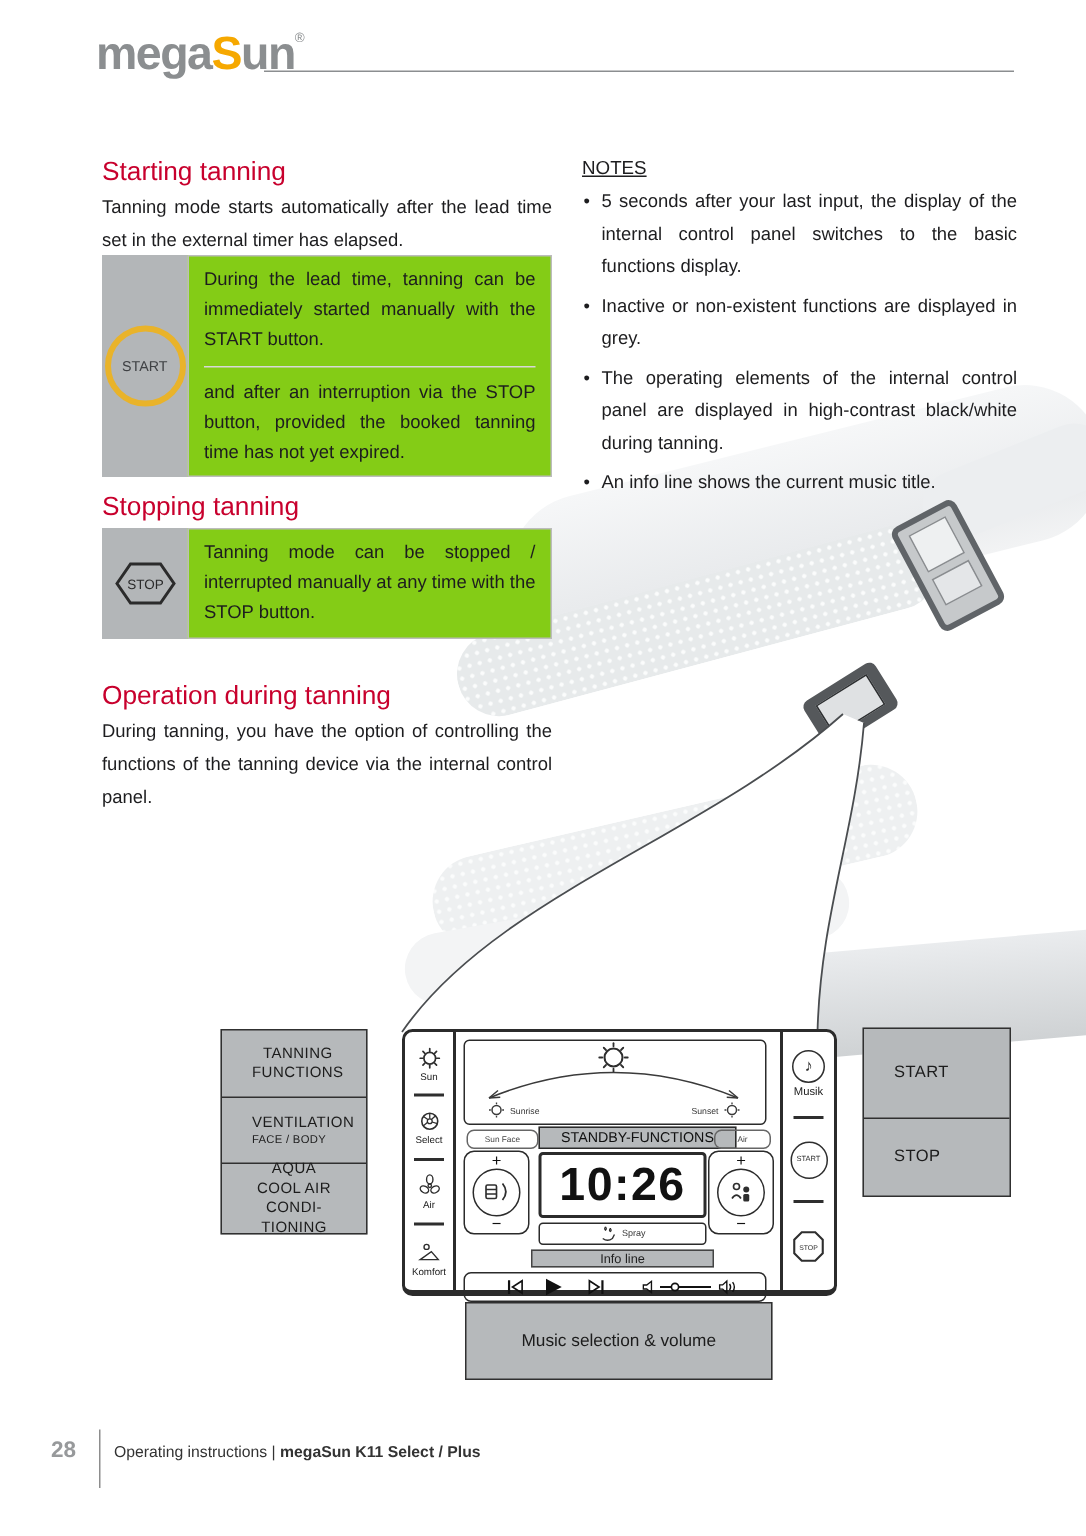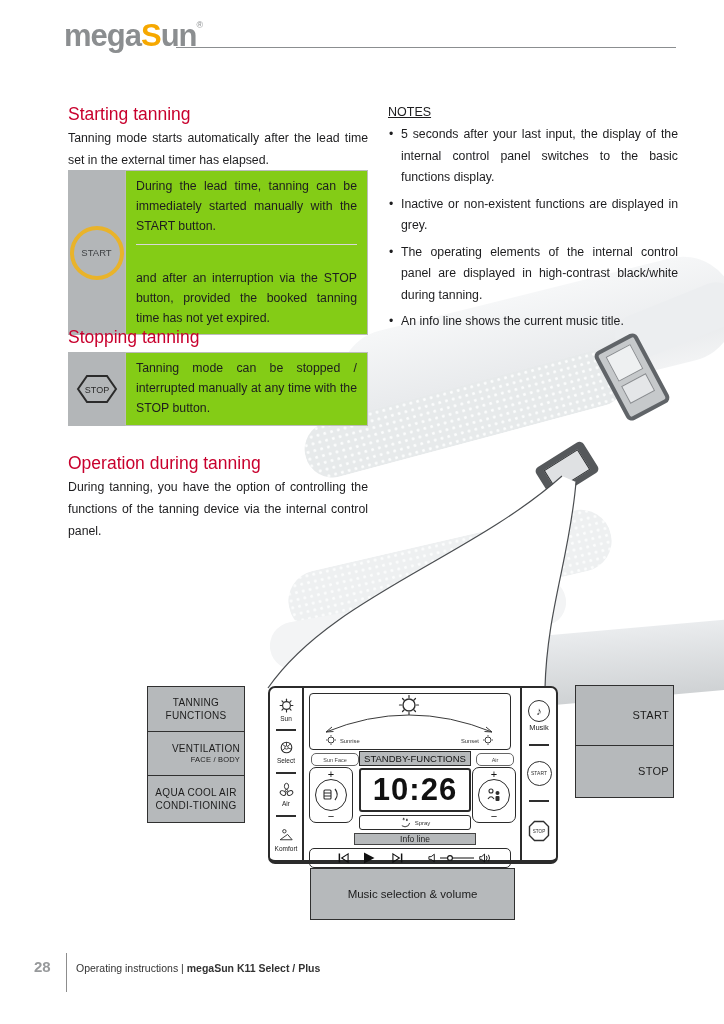--- a/index.html
+++ b/index.html
@@ -9,45 +9,45 @@
   .logo{position:absolute;left:64px;top:18px;font-size:31px;font-weight:bold;letter-spacing:-1px;color:#8b8e90;z-index:3;}
   .logo .s{color:#f6a800;}
   .logo .reg{font-size:9px;font-weight:normal;vertical-align:18px;letter-spacing:0;}
   .header-rule{position:absolute;left:176px;top:47px;width:500px;height:1px;background:#8b8e90;z-index:3;}
   
   .h-red{position:absolute;font-size:17.5px;font-weight:normal;color:#c8002d;z-index:3;}
   .body-p{position:absolute;font-size:12.3px;line-height:1.78;text-align:justify;z-index:3;}
   .icon-row{position:absolute;display:flex;z-index:3;}
   .icon-cell{width:57px;background:#b3b6b8;display:flex;align-items:center;justify-content:center;flex:none;}
   .txt-cell{flex:1;border:1px solid #bcbcbc;background:#84cc16;padding:6px 10px;font-size:12.3px;line-height:1.62;text-align:justify;}
-  .txt-cell .p2{border-top:1px solid #d8d8d8;margin-top:7px;padding-top:24px;}
+  .txt-cell .p2{border-top:1px solid #d8d8d8;margin-top:7px;padding-top:7px;}
   .start-ring{width:46px;height:46px;border:4px solid #e9b32a;border-radius:50%;display:flex;align-items:center;justify-content:center;font-size:9.5px;color:#3f4144;background:transparent;}
   .notes-title{position:absolute;left:388px;top:105px;font-size:12.5px;text-decoration:underline;z-index:3;}
   .notes-list{position:absolute;left:388px;top:124px;width:290px;margin:0;padding:0;list-style:none;z-index:3;}
   .notes-list li{position:relative;padding-left:13px;font-size:12.3px;line-height:1.75;text-align:justify;margin-bottom:5px;}
   .notes-list li:before{content:"•";position:absolute;left:1px;top:0;}
   
   .bed{position:absolute;border-radius:40px;z-index:0;}
   .dots{background-image:radial-gradient(circle,#fbfcfc 1.2px,transparent 1.6px);background-size:7px 7px;}
   
   .callout-col{position:absolute;border:1px solid #303030;background:#b6b9bb;z-index:3;}
-  .callout{border-top:1px solid #303030;display:flex;flex-direction:column;align-items:flex-end;justify-content:center;text-align:center;color:#1c1c1c;font-size:10px;line-height:1.3;letter-spacing:.3px;padding:2px 4px;box-sizing:border-box;}
+  .callout{border-top:1px solid #303030;display:flex;flex-direction:column;align-items:flex-start;justify-content:center;text-align:center;color:#1c1c1c;font-size:10px;line-height:1.3;letter-spacing:.3px;padding:2px 20px;box-sizing:border-box;}
   .callout:first-child{border-top:none;}
   .callout .sub{font-size:7.5px;letter-spacing:.2px;}
   .callout-right .callout{font-size:11px;}
   .bottom-callout{position:absolute;left:310px;top:868px;width:203px;height:50px;background:#b6b9bb;border:1px solid #303030;display:flex;align-items:center;justify-content:center;font-size:11.5px;color:#1c1c1c;z-index:3;}
   
   .panel{position:absolute;left:268px;top:686px;width:290px;height:178px;background:#fff;border:2px solid #2b2b2b;border-bottom-width:4px;border-radius:7px;box-sizing:border-box;z-index:3;}
   .vline{position:absolute;top:0;bottom:0;width:1.5px;background:#2b2b2b;}
   .strip-cell{position:absolute;display:flex;flex-direction:column;align-items:center;justify-content:center;gap:1px;}
   .strip-label{font-size:6.5px;color:#222;}
   .sep{position:absolute;width:20px;height:2px;background:#2e2e2e;}
   .arcbox{position:absolute;left:39px;top:5px;width:202px;height:57px;border:1.5px solid #2b2b2b;border-radius:4px;box-sizing:border-box;}
   .tab{position:absolute;border:1px solid #666;border-radius:5px;font-size:5.5px;color:#444;display:flex;align-items:center;justify-content:center;}
-  .standby{position:absolute;left:89px;top:63px;width:112px;height:15px;background:#b6b9bb;border:1px solid #2b2b2b;display:flex;align-items:center;justify-content:center;font-size:9.5px;color:#111;box-sizing:border-box;}
+  .standby{position:absolute;left:89px;top:63px;width:132px;height:15px;background:#b6b9bb;border:1px solid #2b2b2b;display:flex;align-items:center;justify-content:center;font-size:9.5px;color:#111;box-sizing:border-box;}
   .ctrl{position:absolute;width:44px;height:56px;border:1.5px solid #2b2b2b;border-radius:7px;box-sizing:border-box;display:flex;flex-direction:column;align-items:center;justify-content:space-between;padding:1px 0;}
   .ctrl .pm{font-size:11px;line-height:10px;color:#111;}
   .ctrl .circ{width:32px;height:32px;border:1.5px solid #2b2b2b;border-radius:50%;display:flex;align-items:center;justify-content:center;box-sizing:border-box;background:#fff;}
   .display{position:absolute;left:89px;top:80px;width:112px;height:44px;border:2px solid #2b2b2b;border-radius:3px;box-sizing:border-box;display:flex;align-items:center;justify-content:center;font-size:31px;font-weight:bold;letter-spacing:1px;color:#111;}
   .spraybox{position:absolute;left:89px;top:127px;width:112px;height:15px;border:1.5px solid #2b2b2b;border-radius:3px;box-sizing:border-box;display:flex;align-items:center;justify-content:center;gap:4px;font-size:6px;color:#333;}
   .infoline{position:absolute;left:84px;top:145px;width:122px;height:12px;background:#b6b9bb;border:1px solid #444;display:flex;align-items:center;justify-content:center;font-size:8.5px;color:#222;box-sizing:border-box;}
   .transport{position:absolute;left:39px;top:160px;width:202px;height:20px;border:1.5px solid #2b2b2b;border-radius:5px;box-sizing:border-box;}
   .transport>*{position:absolute;top:50%;transform:translateY(-50%);}
   .octagon-sm{display:block;}
   

